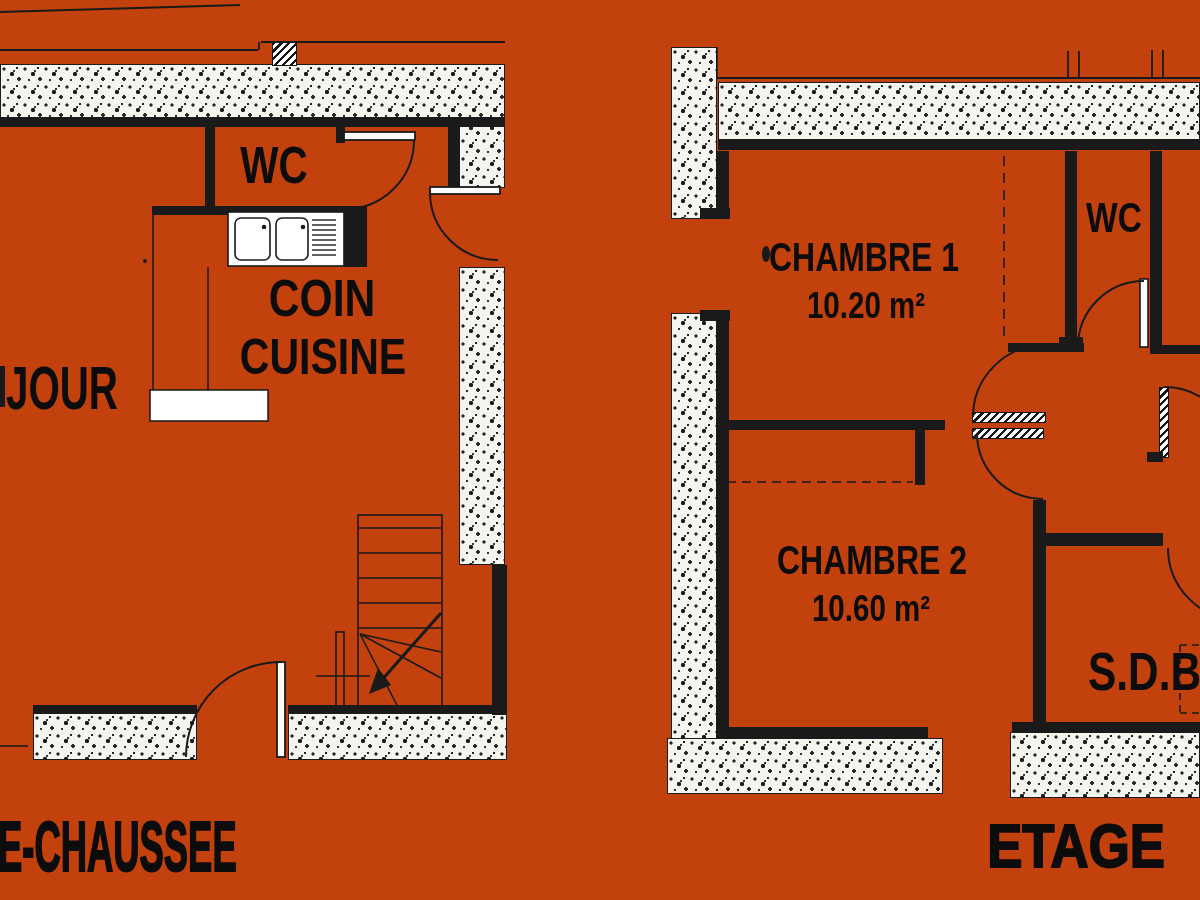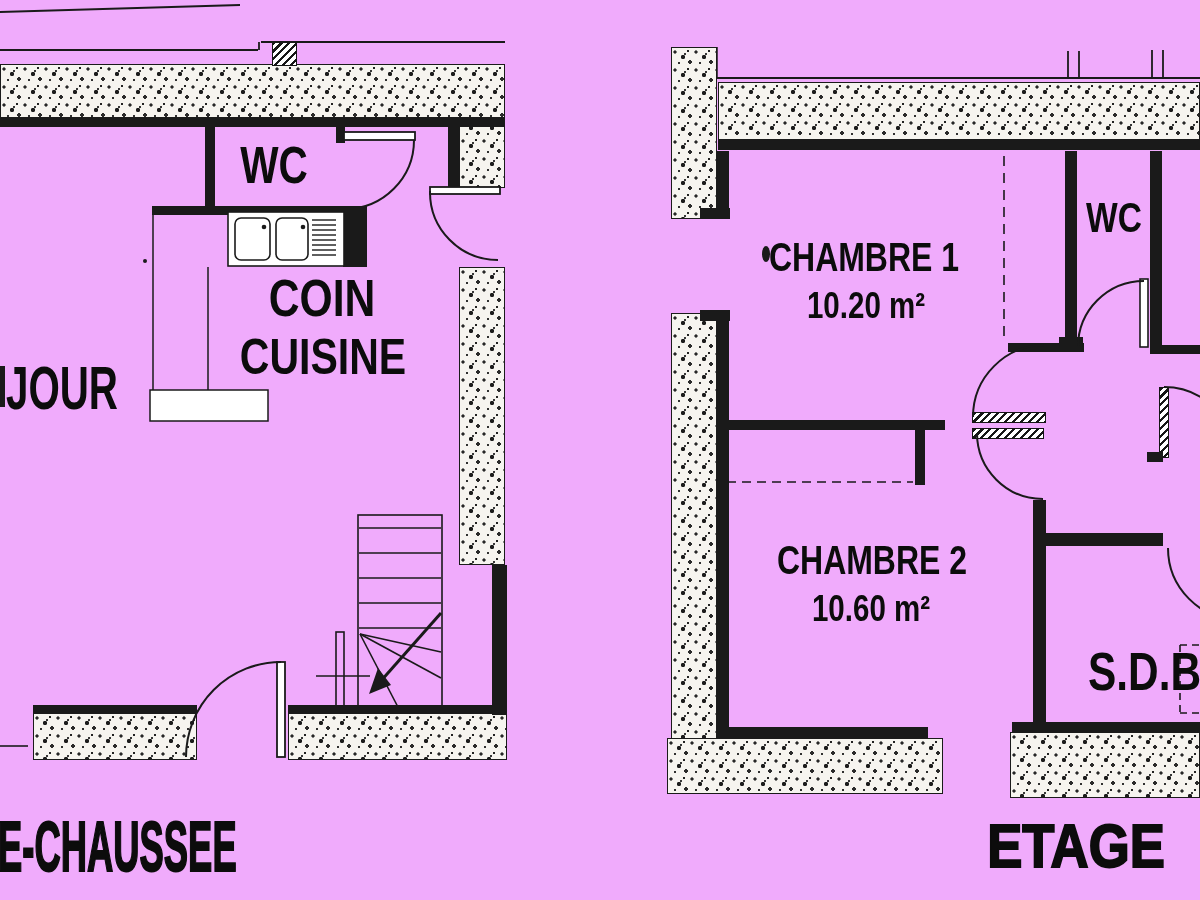--- a/index.html
+++ b/index.html
@@ -1,18 +1,18 @@
 <!DOCTYPE html>
 <html><head>
 <meta charset="utf-8">
 <style>
   html,body{margin:0;padding:0;background:#e8e8e8;}
   #canvas{
     position:relative;width:1200px;height:900px;overflow:hidden;
-    background:#f0abfc;font-family:"Liberation Sans","DejaVu Sans",sans-serif;
+    background:#c2410c;font-family:"Liberation Sans","DejaVu Sans",sans-serif;
   }
   
   .stip{
     position:absolute;box-sizing:border-box;
     background-color:#f6f4ef;
     background-image:
       radial-gradient(circle at 3px 4px,  #262626 1.4px, transparent 1.8px),
       radial-gradient(circle at 11px 9px, #1c1c1c 1.9px, transparent 2.4px),
       radial-gradient(circle at 7px 15px, #303030 1.1px, transparent 1.5px),
       radial-gradient(circle at 16px 3px, #222 1.0px, transparent 1.4px),

